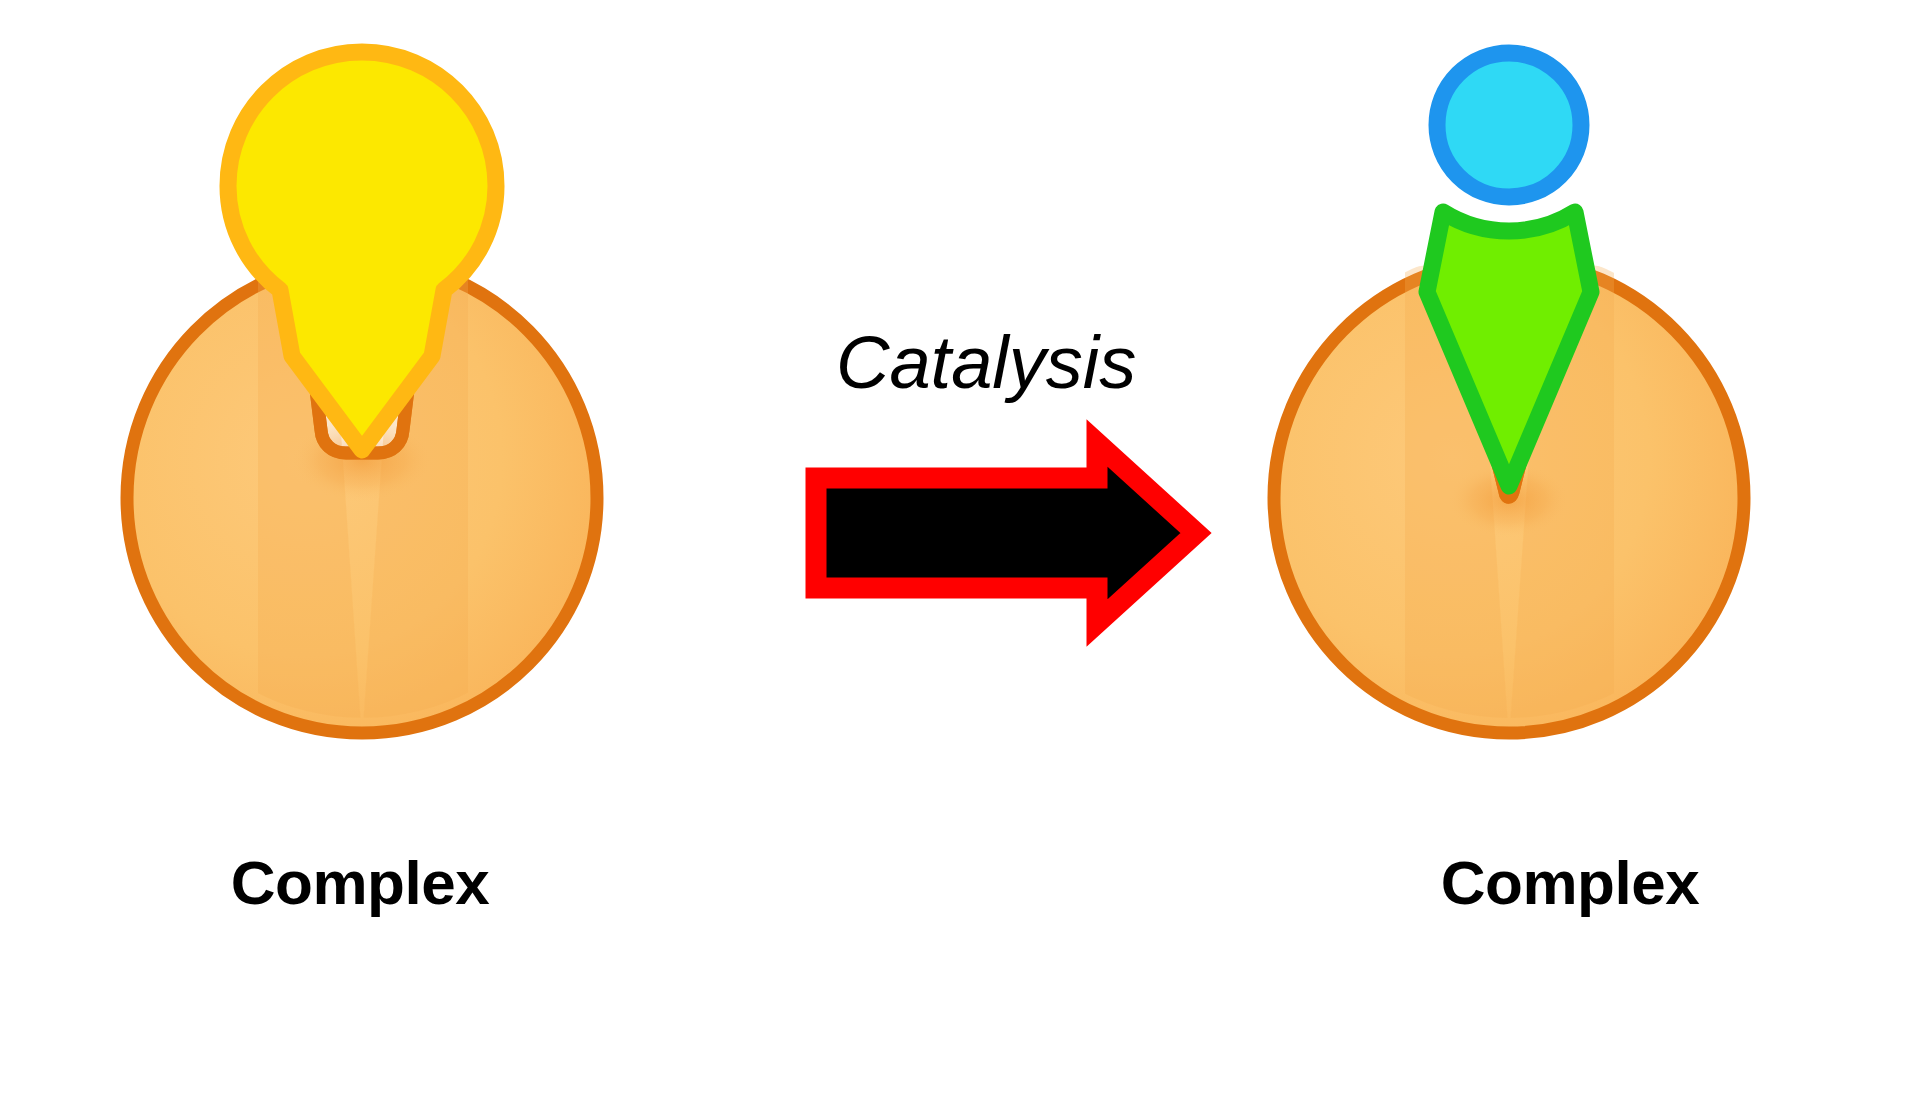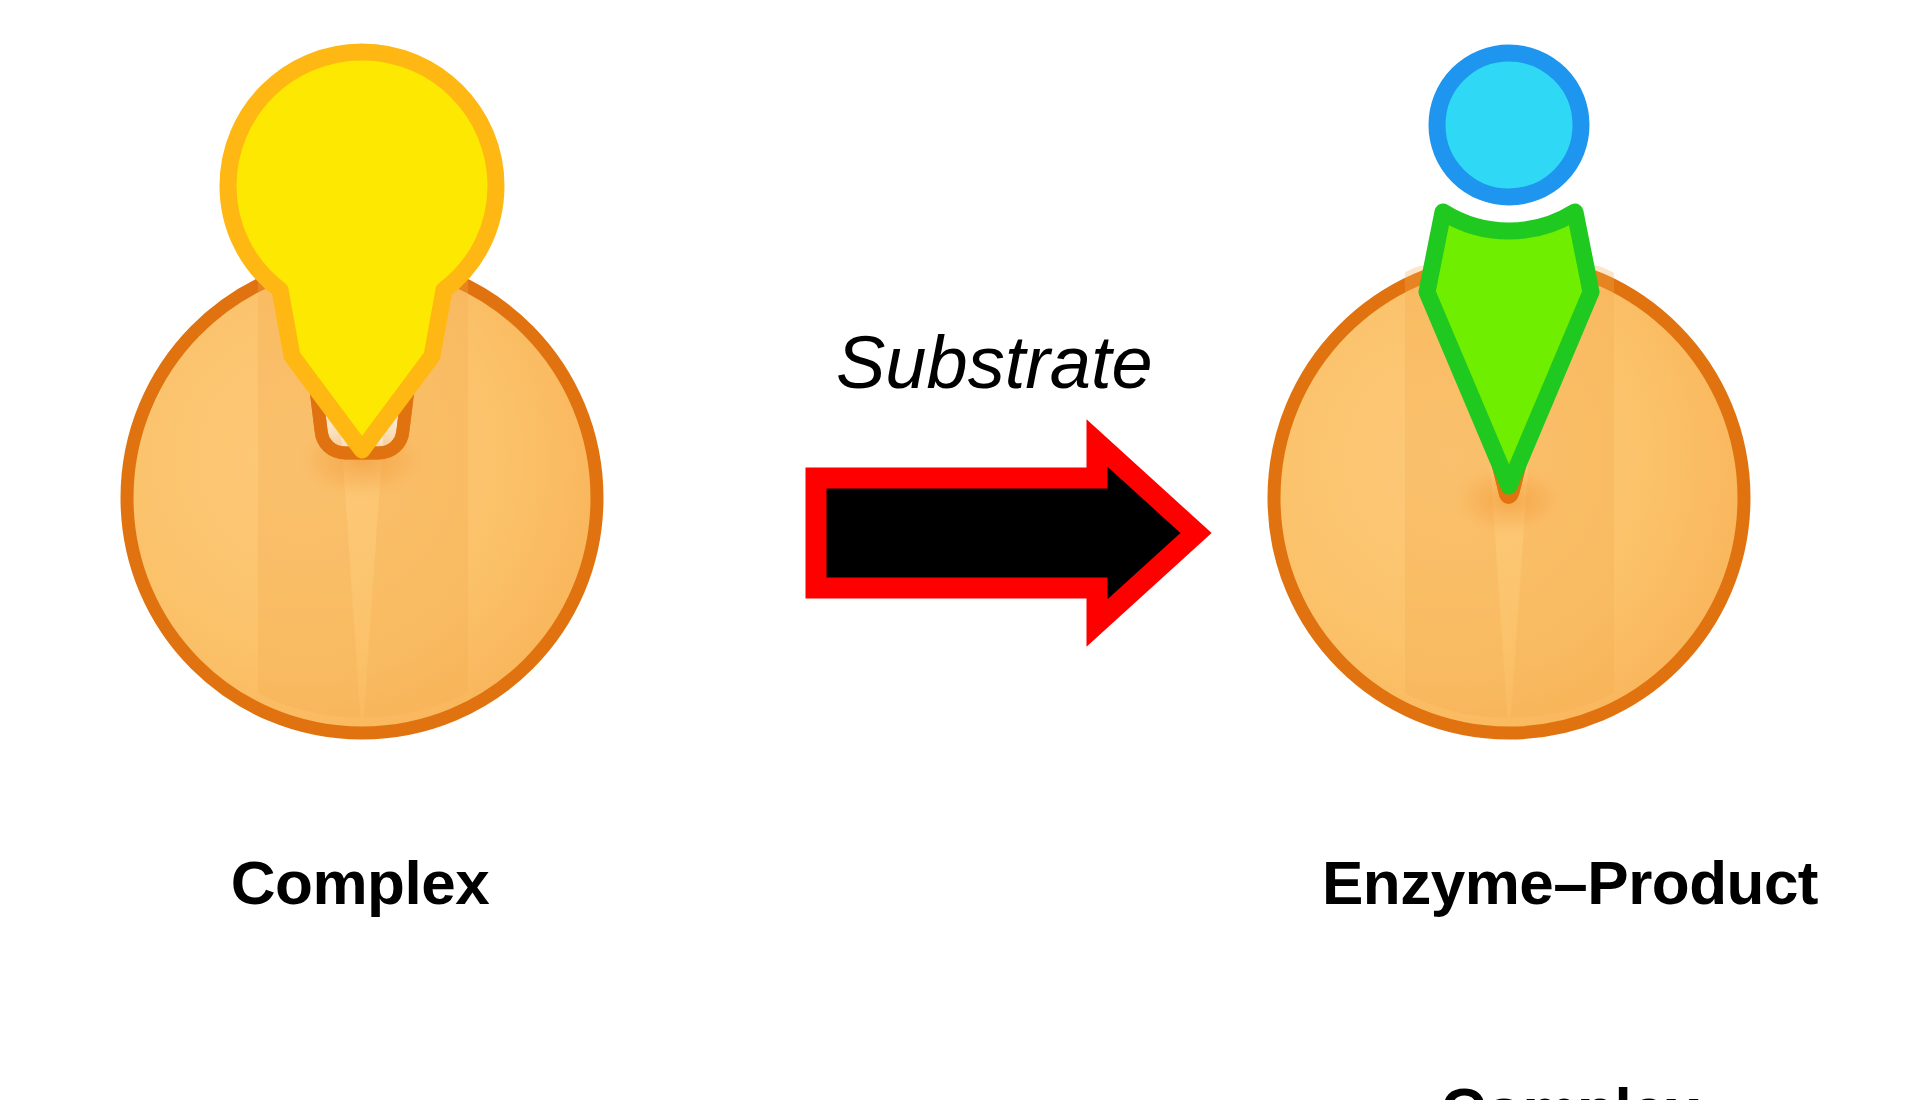--- a/index.html
+++ b/index.html
@@ -193,24 +193,23 @@
                  C 1556,224 1534,231 1509,231
                  C 1484,231 1462,224 1443,212 Z" fill="#70EE00" stroke="#1FC91F" stroke-width="17" stroke-linejoin="round" stroke-linecap="round"></path>
       </g>
 
       <g>
         <circle cx="1509" cy="125" r="72" fill="#2FD9F5" stroke="#1E95EE" stroke-width="17"></circle>
       </g>
     </g>
   </svg>
 
-  <div class="caption-italic">Substrate</div>
+  <div class="caption-italic">Catalysis</div>
 
   <div class="label-block" id="label-left">
     <div>Complex</div>
   </div>
 
   <div class="label-block" id="label-right">
-    <div>Enzyme–Product</div>
     <div>Complex</div>
   </div>
 
 </div>
 
 </body></html>

